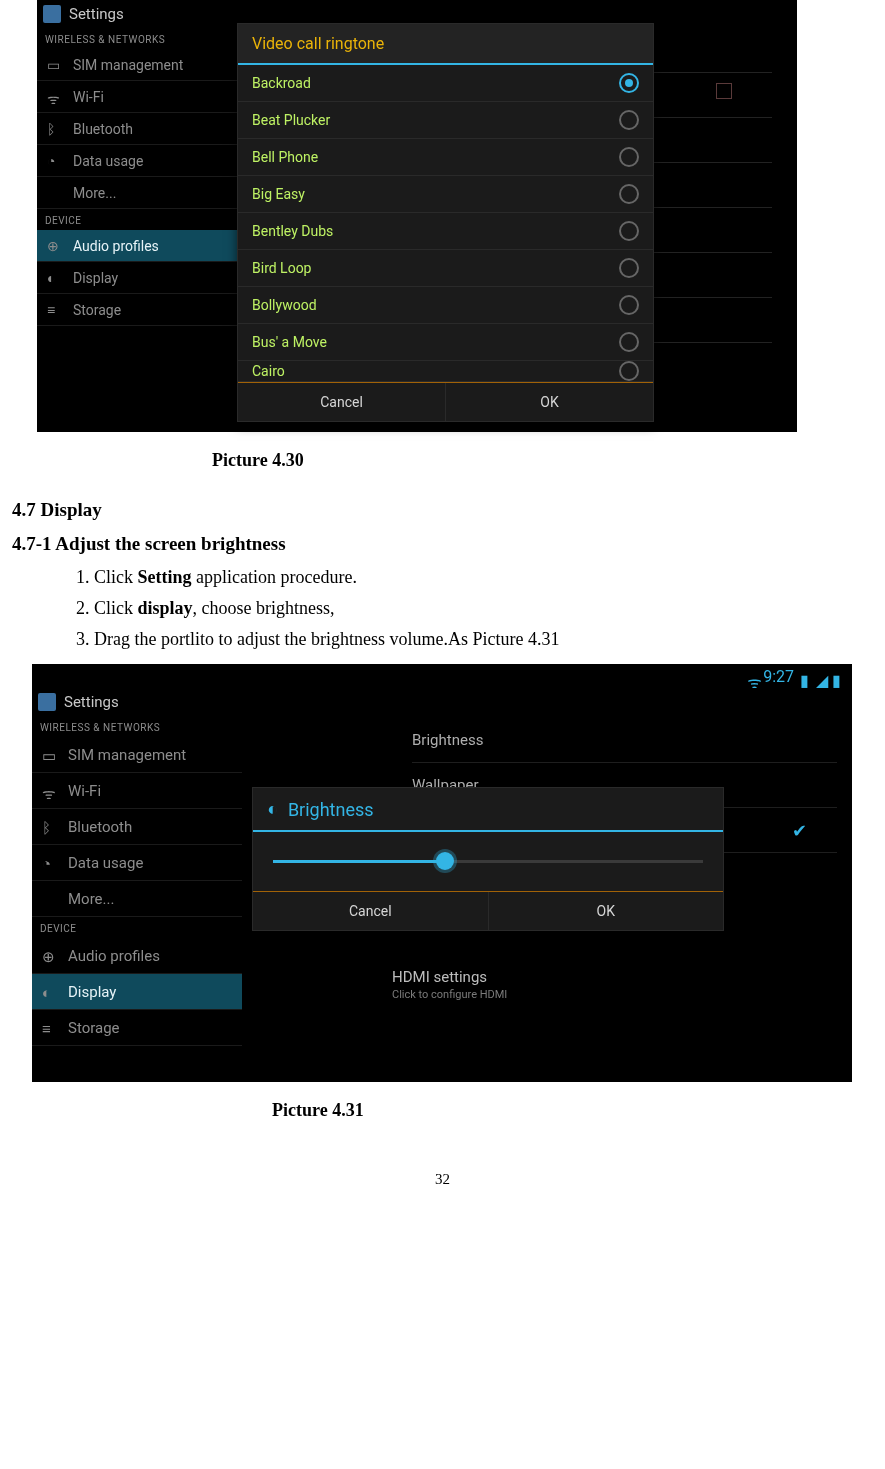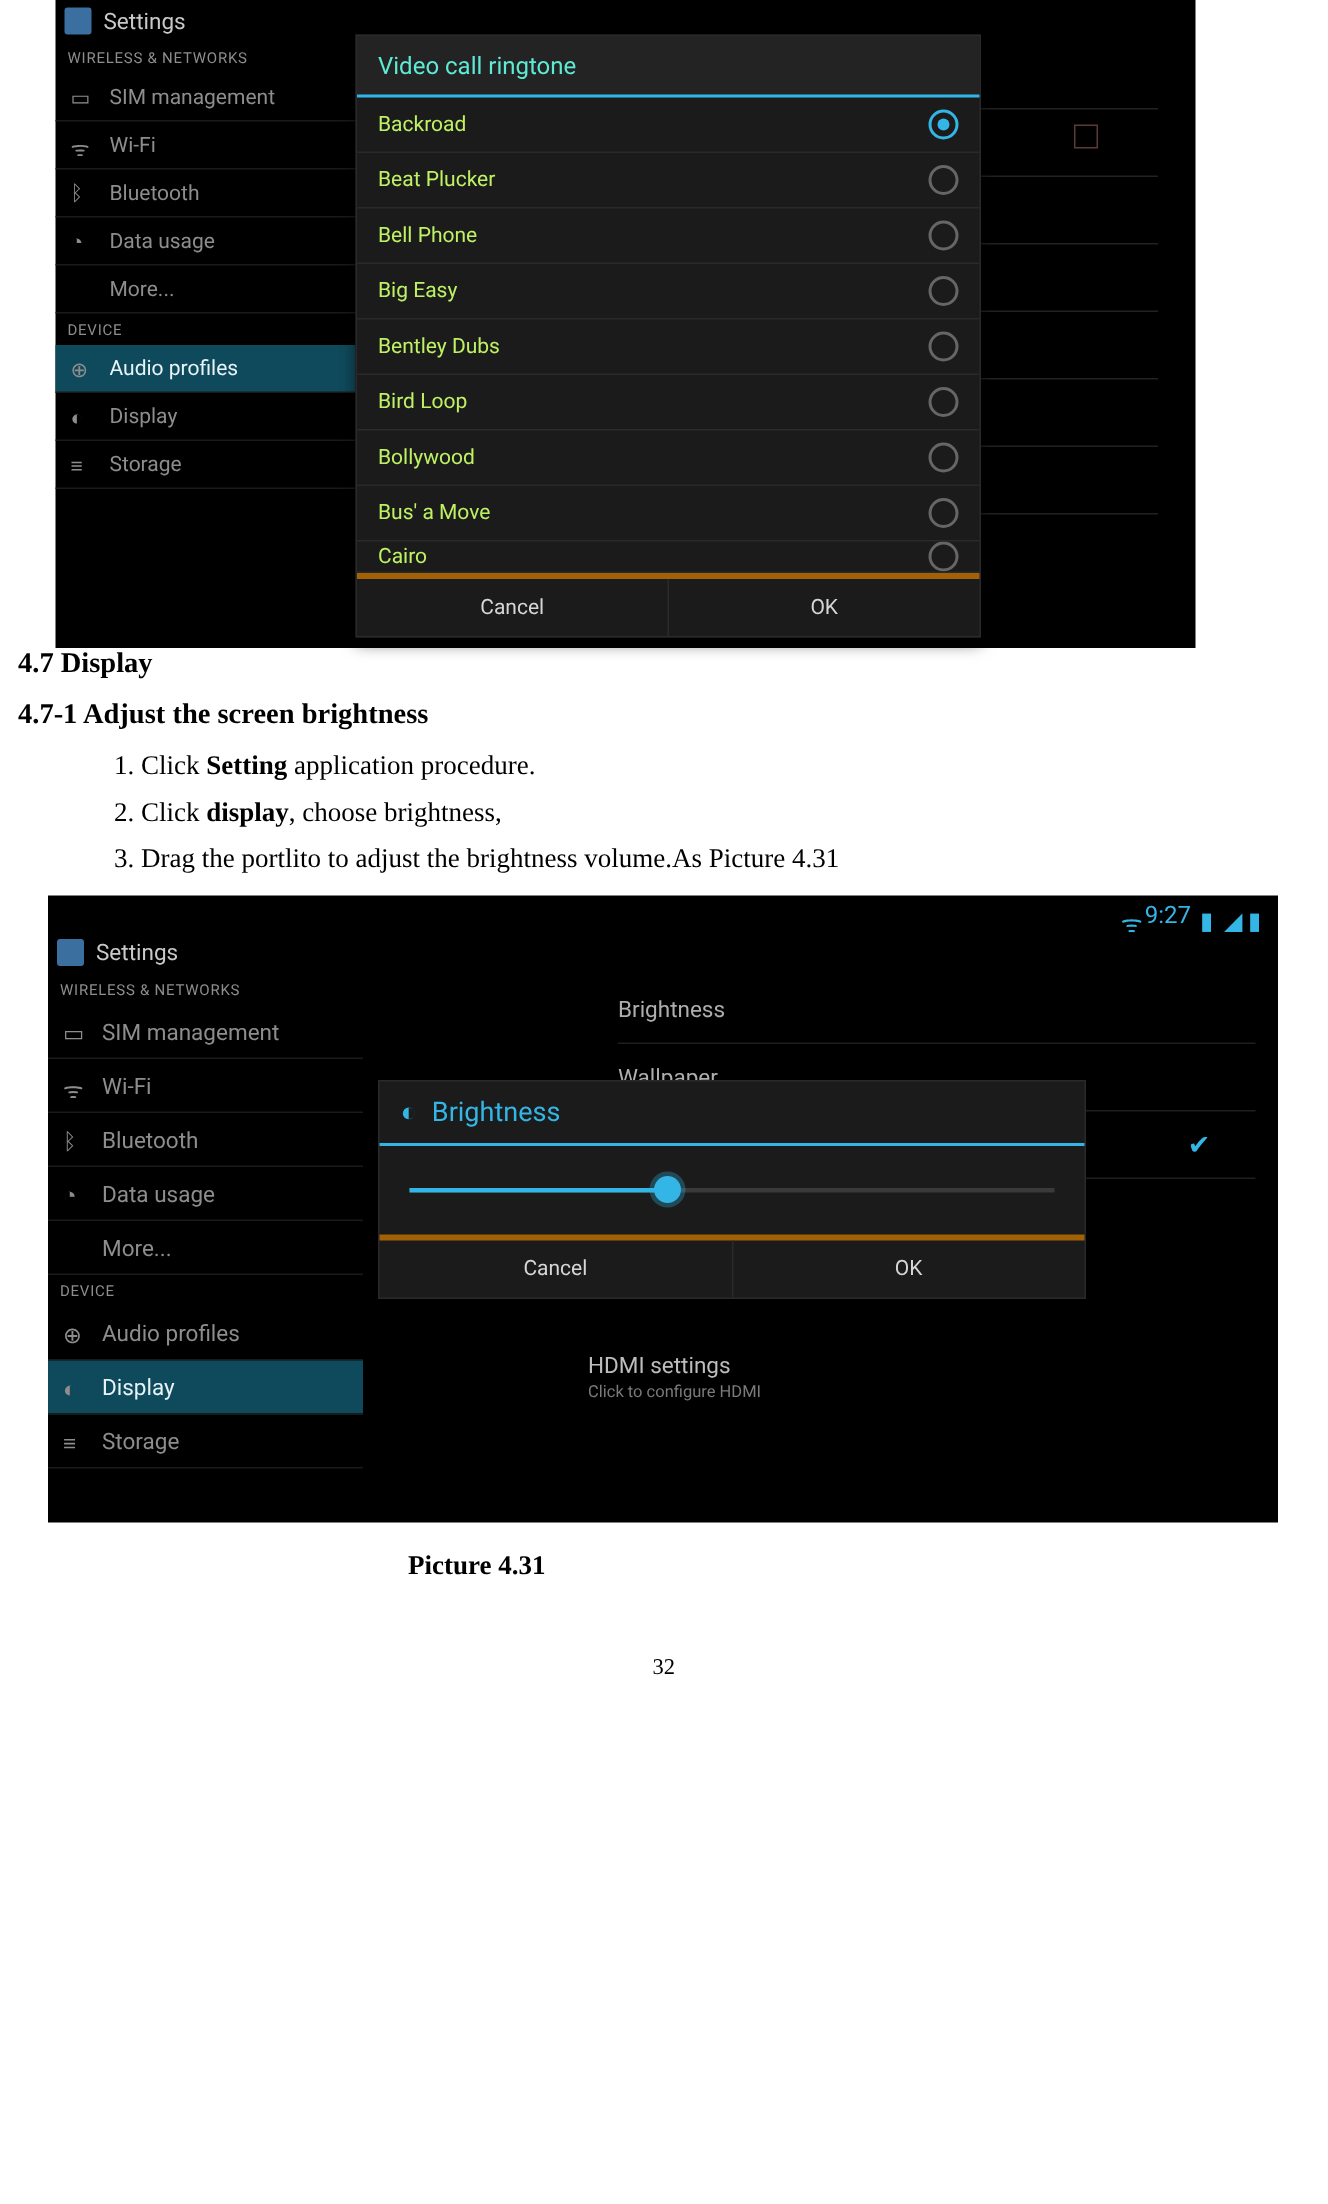--- a/index.html
+++ b/index.html
@@ -6,26 +6,26 @@
   .page{width:885px;margin:0 auto;position:relative;box-sizing:border-box;padding:0 12px}
   .shot{position:relative;width:760px;height:432px;margin-left:25px;background:#000;color:#c9c9c9;font-family:Roboto,Arial,sans-serif;font-size:14px}
   .sidebar{position:absolute;left:0;top:0;width:200px;bottom:0}
   .sb-title{display:flex;align-items:center;height:28px;padding-left:6px;gap:8px;font-size:15px;color:#c9c9c9}
   .sb-title .icon{width:18px;height:18px;background:#3a6fa0;border-radius:2px}
   .sb-sect{font-size:10px;color:#8d8d8d;letter-spacing:.5px;padding:6px 8px 4px}
   .sb-item{display:flex;align-items:center;height:31px;padding-left:10px;gap:10px;color:#8d8d8d;border-bottom:1px solid #1a1a1a}
   .sb-item.active{background:#0f4a5c;color:#e6f3f7}
   .sb-item .ico{width:16px;height:16px;display:inline-block;color:#8d8d8d}
   .dialog{position:absolute;left:200px;top:23px;width:415px;background:#1b1b1b;border:1px solid #2a2a2a;box-shadow:0 4px 10px rgba(0,0,0,.6)}
-  .dlg-title{background:#232323;border-bottom:2px solid #33b5e5;color:#5eead4;font-size:16px;padding:10px 14px}
+  .dlg-title{background:#232323;border-bottom:2px solid #33b5e5;color:#eab308;font-size:16px;padding:10px 14px}
   .opt{display:flex;align-items:center;justify-content:space-between;height:36px;padding:0 14px;border-bottom:1px solid #2a2a2a;color:#bef264}
   .radio{width:16px;height:16px;border:2px solid #666;border-radius:50%;display:flex;align-items:center;justify-content:center}
   .radio.sel{border-color:#33b5e5}
   .radio.sel::after{content:"";width:8px;height:8px;background:#33b5e5;border-radius:50%}
-  .btnbar{display:flex;border-top:4px solid #a16207}
+  .btnbar{display:flex;border-top:1px solid #a16207}
   .btnbar .btn{flex:1;text-align:center;padding:11px 0;color:#d6d6d6;font-size:14px;border-right:1px solid #2a2a2a}
   .btnbar .btn:last-child{border-right:none}
   .rtpane{position:absolute;left:380px;right:25px;top:28px;bottom:0}
   .rt-row{height:44px;border-bottom:1px solid #222}
   .sq{position:absolute;right:40px;top:55px;width:14px;height:14px;border:1px solid #5a3a3a}
   .caption{font-weight:bold;font-size:18px;margin:18px 0 28px 200px;font-family:"Times New Roman",serif}
   .note{color:#ff0000;font-size:18px;margin:0 0 28px 0}
   .h{font-weight:bold;font-size:19px;margin:0 0 12px 0}
   ol.steps{margin:8px 0 14px 82px;padding:0;font-size:18px}
   ol.steps li{margin:10px 0}
@@ -144,20 +144,21 @@
           <span>Cairo</span>
           <span class="radio"></span>
         </div>
       <div class="btnbar">
         <div class="btn">Cancel</div>
         <div class="btn">OK</div>
       </div>
     </div>
   </div>
 
+  <div class="caption">Picture 4.30</div>
   <p class="h">4.7 Display</p>
   <p class="h">4.7-1 Adjust the screen brightness</p>
   <ol class="steps">
     <li><span>Click </span><b>Setting</b><span> application procedure.</span></li>
     <li><span>Click </span><b>display</b><span>, choose brightness,</span></li>
     <li><span>Drag the portlito to adjust the brightness volume.As Picture 4.31</span></li>
   </ol>
 
   <div class="shot2">
     <div class="status">

